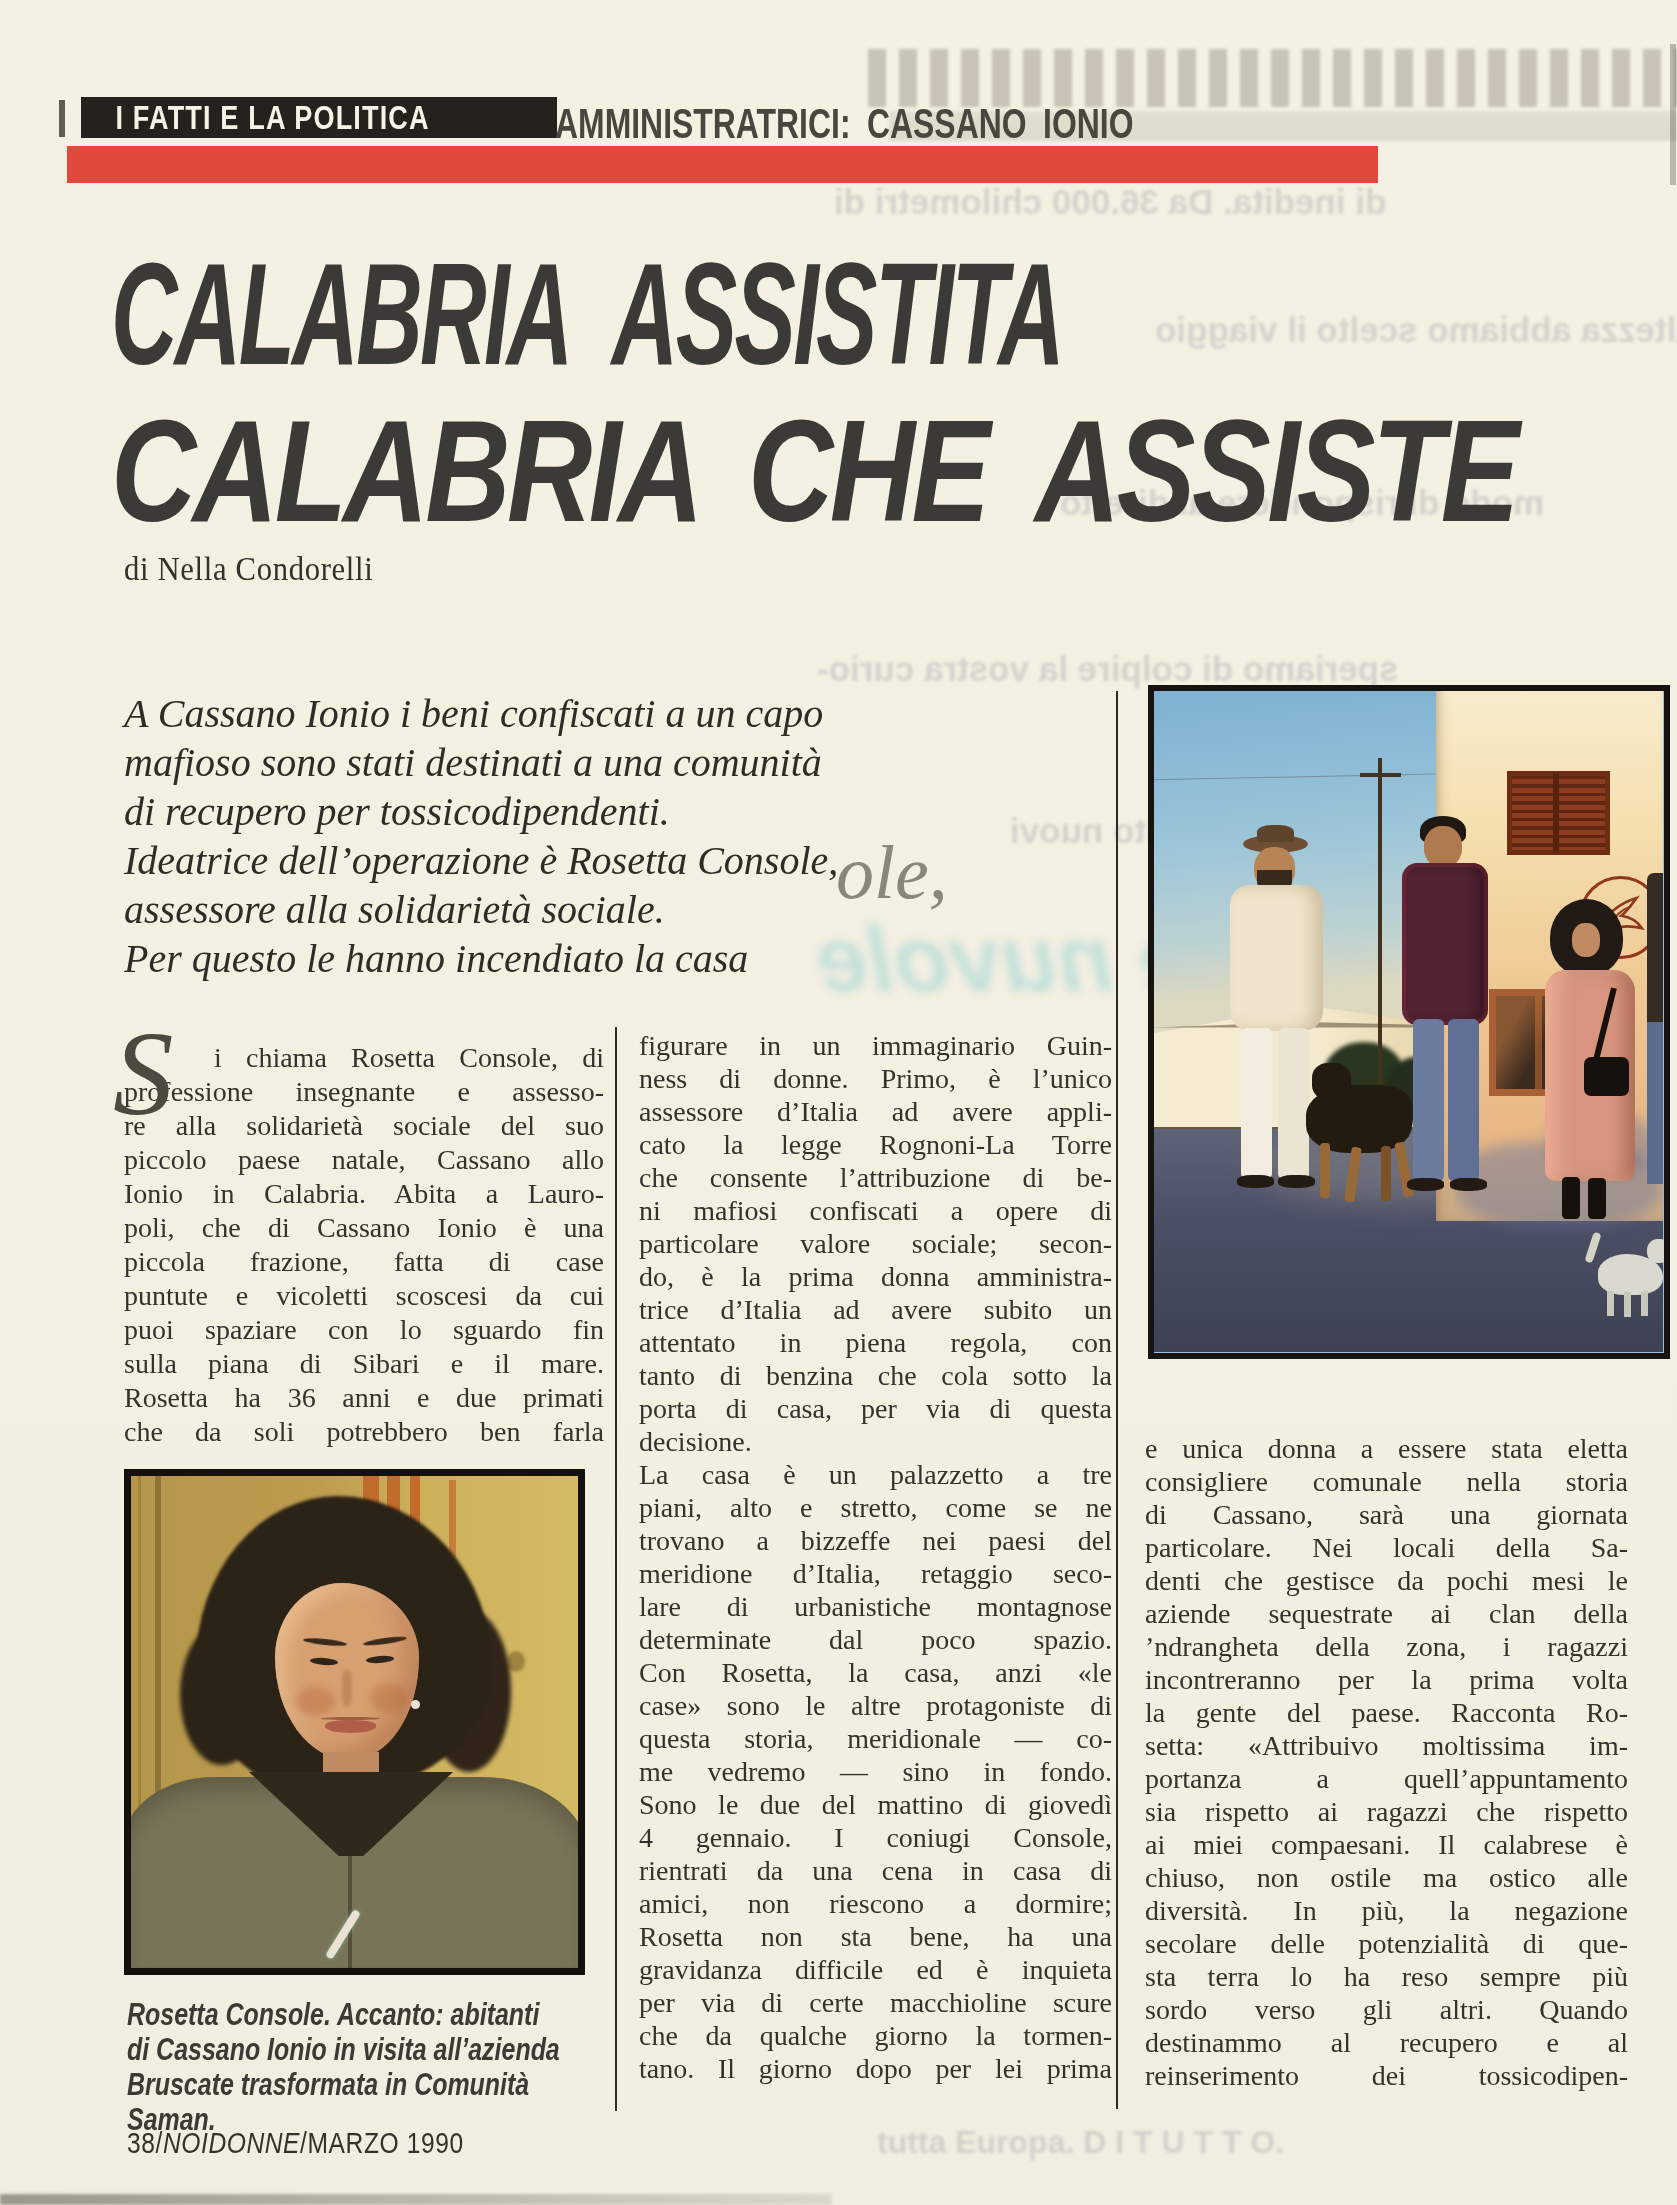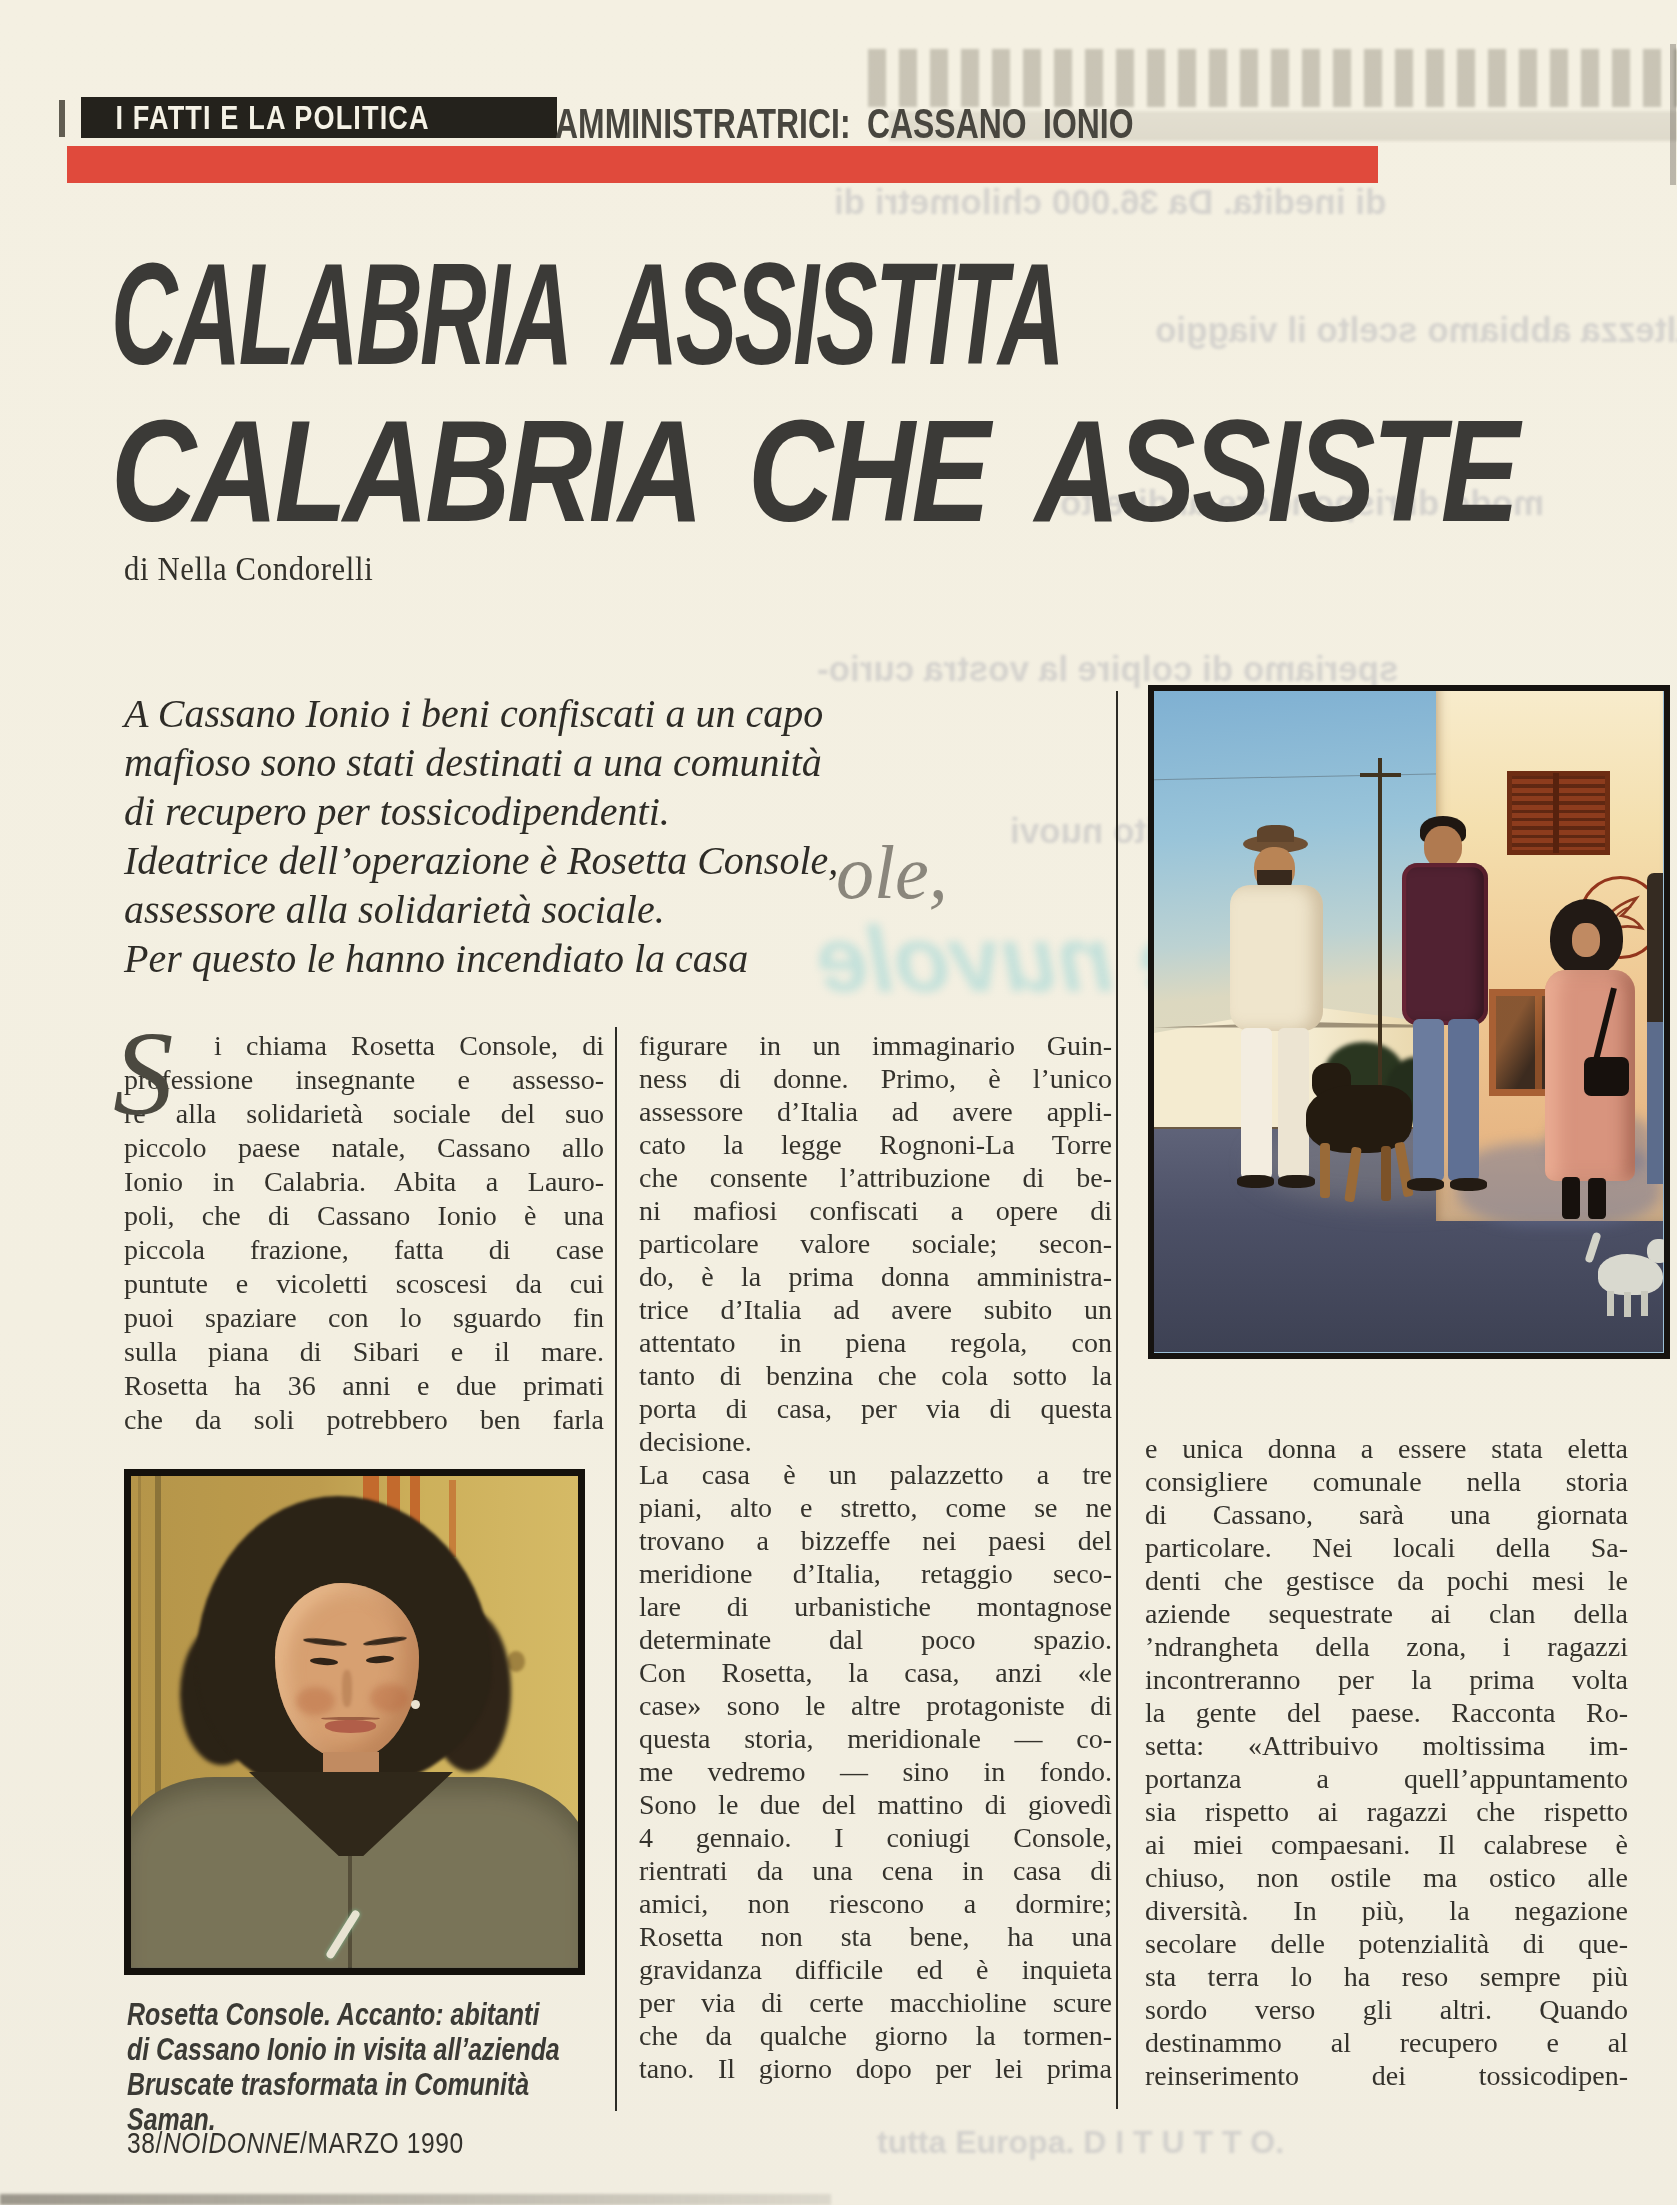--- a/index.html
+++ b/index.html
@@ -222,21 +222,21 @@
       <div class="tl">A Cassano Ionio i beni confiscati a un capo</div>
       <div class="tl">mafioso sono stati destinati a una comunità</div>
       <div class="tl">di recupero per tossicodipendenti.</div>
       <div class="tl">Ideatrice dell’operazione è Rosetta Console,</div>
       <div class="tl">assessore alla solidarietà sociale.</div>
       <div class="tl">Per questo le hanno incendiato la casa</div>
     </div>
 
   <div class="abs dropcap">S</div>
   <div class="abs col col1">
-      <div class="tl" style="padding-left: 90px;">i chiama Rosetta Console, di</div>
+      <div class="tl" style="padding-left: 90px; margin-top: 12px;">i chiama Rosetta Console, di</div>
       <div class="tl">professione insegnante e assesso-</div>
       <div class="tl">re alla solidarietà sociale del suo</div>
       <div class="tl">piccolo paese natale, Cassano allo</div>
       <div class="tl">Ionio in Calabria. Abita a Lauro-</div>
       <div class="tl">poli, che di Cassano Ionio è una</div>
       <div class="tl">piccola frazione, fatta di case</div>
       <div class="tl">puntute e vicoletti scoscesi da cui</div>
       <div class="tl">puoi spaziare con lo sguardo fin</div>
       <div class="tl">sulla piana di Sibari e il mare.</div>
       <div class="tl">Rosetta ha 36 anni e due primati</div>

